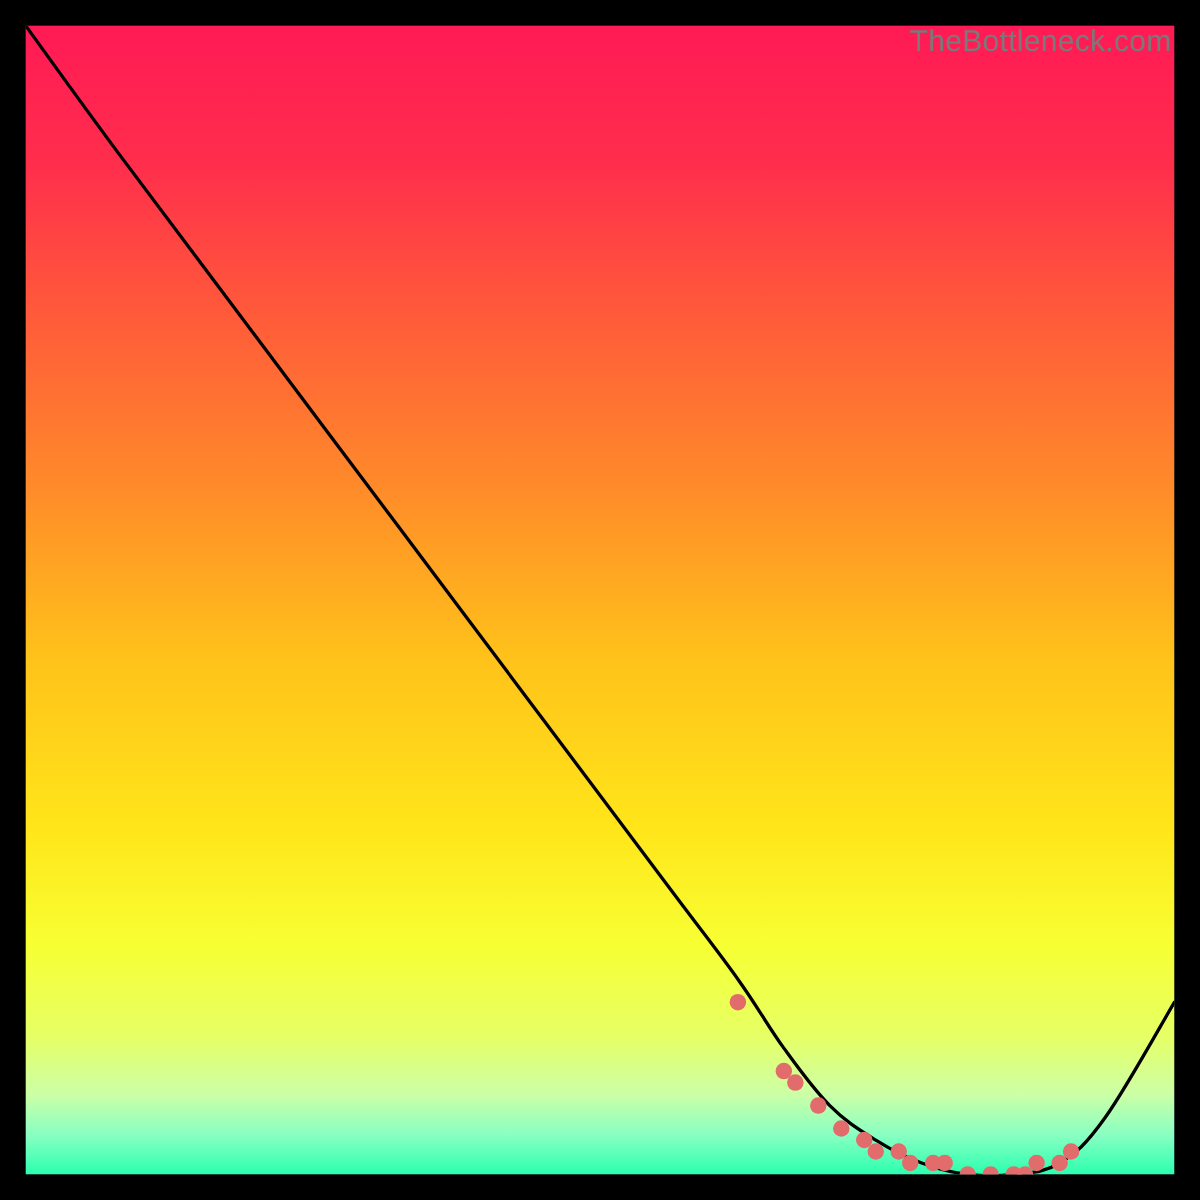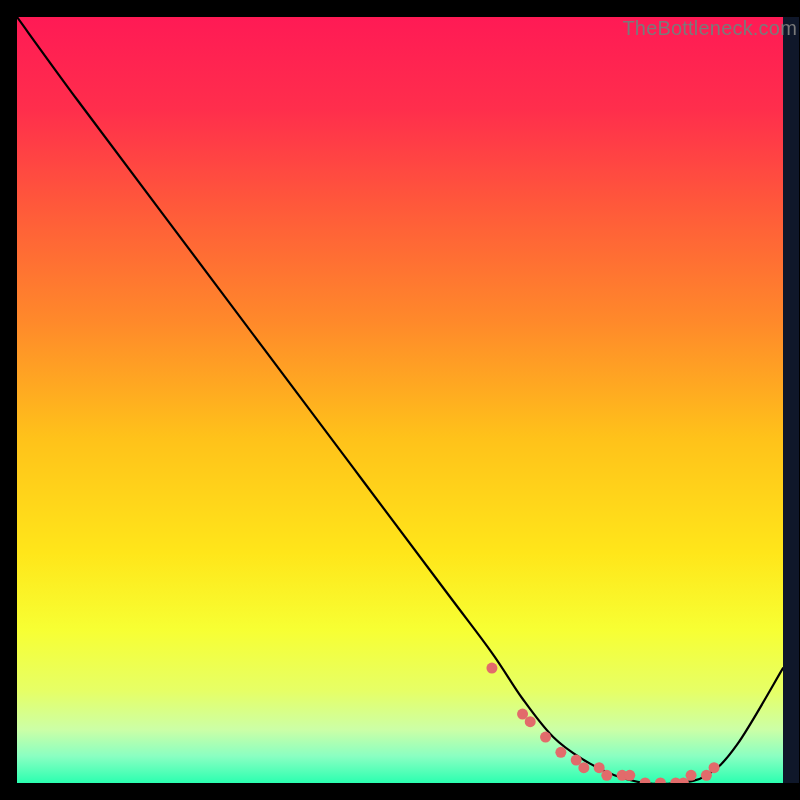--- a/index.html
+++ b/index.html
@@ -11,21 +11,20 @@
     overflow: hidden;
     font-family: Arial, Helvetica, sans-serif;
   }
   .frame {
     position: absolute;
     left: 17px;
     top: 17px;
     width: 766px;
     height: 766px;
     background: #0f172a;
-    padding-left: 16px;
   }
   .plot {
     position: absolute;
     left: 0;
     top: 0;
     width: 766px;
     height: 766px;
   }
   .watermark {
     position: absolute;

